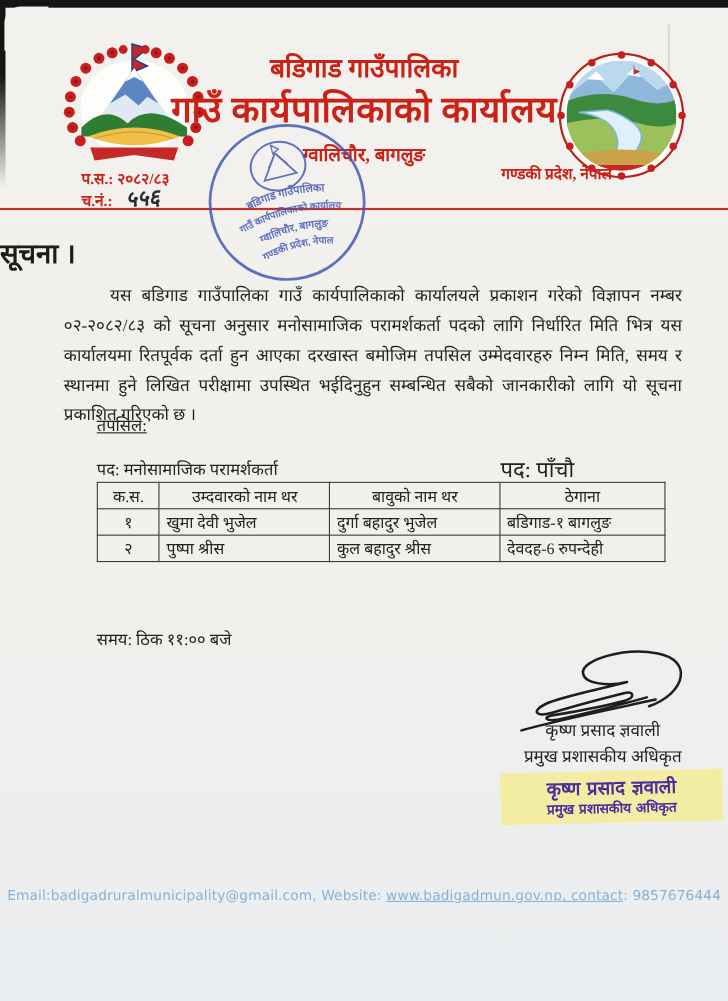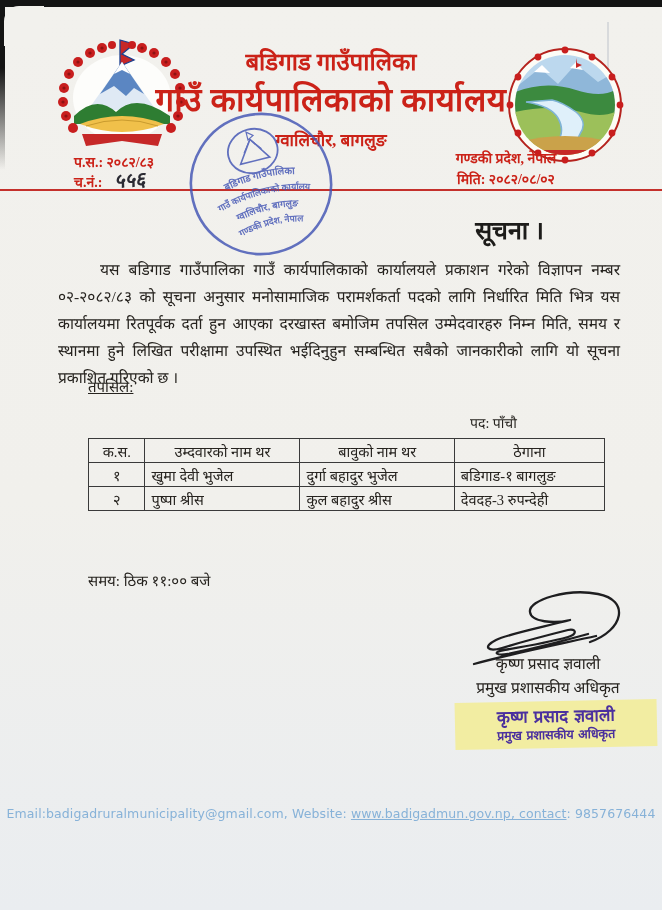--- a/index.html
+++ b/index.html
@@ -25,26 +25,26 @@
       font-family:"DejaVu Sans",sans-serif;font-style:italic;transform:rotate(-4deg);}
   .hdr-prov{left:402px;top:148px;width:208px;text-align:center;font-size:14px;font-weight:bold;}
   .hdr-miti{left:402px;top:169px;width:208px;text-align:center;font-size:14px;font-weight:bold;}
   .red-rule{left:0;top:189px;width:662px;height:2px;background:#c4302b;}
 
   .emblem-left{left:56px;top:36px;}
   .logo-right{left:506px;top:46px;}
 
   .round-stamp{left:186px;top:108px;width:150px;height:152px;transform:rotate(-14deg);opacity:.82;}
 
-  .notice-title{left:0;top:212px;width:544px;text-align:right;font-size:25px;font-weight:bold;color:#1d1c1a;}
+  .notice-title{left:0;top:212px;width:544px;text-align:left;font-size:25px;font-weight:bold;color:#1d1c1a;}
   .body-par{left:58px;top:256px;width:562px;font-size:15.5px;line-height:27px;text-align:justify;text-indent:42px;}
 
   .tapasil{left:88px;top:376px;font-size:15px;text-decoration:underline;}
   .post-left{left:88px;top:416px;font-size:15px;}
-  .post-right{left:470px;top:413px;font-size:14px;}
+  .post-right{left:455px;top:413px;font-size:20px;}
 
   table.cand{position:absolute;left:88px;top:438px;width:517px;border-collapse:collapse;font-size:14.5px;padding-left:18px;}
   table.cand th,table.cand td{border:1.4px solid #3a3a3a;padding:1px 6px;height:21px;font-weight:normal;}
   table.cand th{text-align:center;}
   td.c{text-align:center;width:44px;}
   col.c1{width:48px;} col.c2{width:158px;} col.c3{width:158px;} col.c4{width:153px;}
 
   .exam-head{left:88px;top:512px;font-size:15px;text-decoration:underline;}
   .exam-date{left:88px;top:541px;font-size:15px;}
   .exam-time{left:88px;top:570px;font-size:15px;}
@@ -164,21 +164,20 @@
     </g>
   </svg>
 
   <div class="abs hdr-muni red">बडिगाड गाउँपालिका</div>
   <div class="abs hdr-office red">गाउँ कार्यपालिकाको कार्यालय</div>
   <div class="abs hdr-place red">ग्वालिचौर, बागलुङ</div>
   <div class="abs hdr-ps red">प.स.: २०८२/८३</div>
   <div class="abs hdr-ch red">च.नं.:</div>
   <div class="abs hdr-ch-val">५५६</div>
   <div class="abs hdr-prov red">गण्डकी प्रदेश, नेपाल</div>
-  <div class="abs hdr-miti red">मिति: २०८२/०८/०२</div>
   <div class="abs red-rule"></div>
 
   <svg class="abs round-stamp" viewBox="0 0 150 152">
     <defs>
       <path id="arc1" d="M22,80 Q75,60 128,80"></path>
       <path id="arc2" d="M18,97 Q75,76 132,97"></path>
       <path id="arc3" d="M26,112 Q75,94 124,112"></path>
       <path id="arc4" d="M30,127 Q75,109 120,127"></path>
     </defs>
     <g stroke="#4254b4" fill="none">
@@ -193,20 +192,21 @@
       <text font-size="9"><textPath href="#arc2" startOffset="50%">गाउँ कार्यपालिकाको कार्यालय</textPath></text>
       <text font-size="9.5"><textPath href="#arc3" startOffset="50%">ग्वालिचौर, बागलुङ</textPath></text>
       <text font-size="9"><textPath href="#arc4" startOffset="50%">गण्डकी प्रदेश, नेपाल</textPath></text>
     </g>
   </svg>
 
   <div class="abs notice-title">सूचना ।</div>
   <div class="abs body-par">यस बडिगाड गाउँपालिका गाउँ कार्यपालिकाको कार्यालयले प्रकाशन गरेको विज्ञापन नम्बर ०२-२०८२/८३ को सूचना अनुसार मनोसामाजिक परामर्शकर्ता पदको लागि निर्धारित मिति भित्र यस कार्यालयमा रितपूर्वक दर्ता हुन आएका दरखास्त बमोजिम तपसिल उम्मेदवारहरु निम्न मिति, समय र स्थानमा हुने लिखित परीक्षामा उपस्थित भईदिनुहुन सम्बन्धित सबैको जानकारीको लागि यो सूचना प्रकाशित गरिएको छ ।</div>
 
   <div class="abs tapasil">तपसिल:</div>
+  <div class="abs post-left">पद: मनोसामाजिक परामर्शकर्ता</div>
   <div class="abs post-right">पद: पाँचौ</div>
 
   <table class="cand">
     <colgroup>
         <col class="c1">
         <col class="c2">
         <col class="c3">
         <col class="c4">
       </colgroup>
     <tbody>
@@ -219,21 +219,21 @@
     <tr>
       <td class="c">१</td>
       <td>खुमा देवी भुजेल</td>
       <td>दुर्गा बहादुर भुजेल</td>
       <td>बडिगाड-१ बागलुङ</td>
     </tr>
     <tr>
       <td class="c">२</td>
       <td>पुष्पा श्रीस</td>
       <td>कुल बहादुर श्रीस</td>
-      <td>देवदह-3 रुपन्देही</td>
+      <td>देवदह-6 रुपन्देही</td>
     </tr>
   </tbody>
     </table>
 
   <div class="abs exam-time">समय: ठिक ११:०० बजे</div>
 
   <svg class="abs sig-svg" width="172" height="88" viewBox="0 0 172 88">
     <path d="M122,58 C156,46 162,16 130,10 C100,4 60,16 62,28 C63,38 86,40 102,36
              M102,36 C80,42 40,50 28,56 C14,63 20,68 34,64 C60,56 92,48 100,46 C108,44 110,50 100,53
              C82,58 48,64 36,66 C24,68 28,72 40,70 C72,63 102,55 120,50

